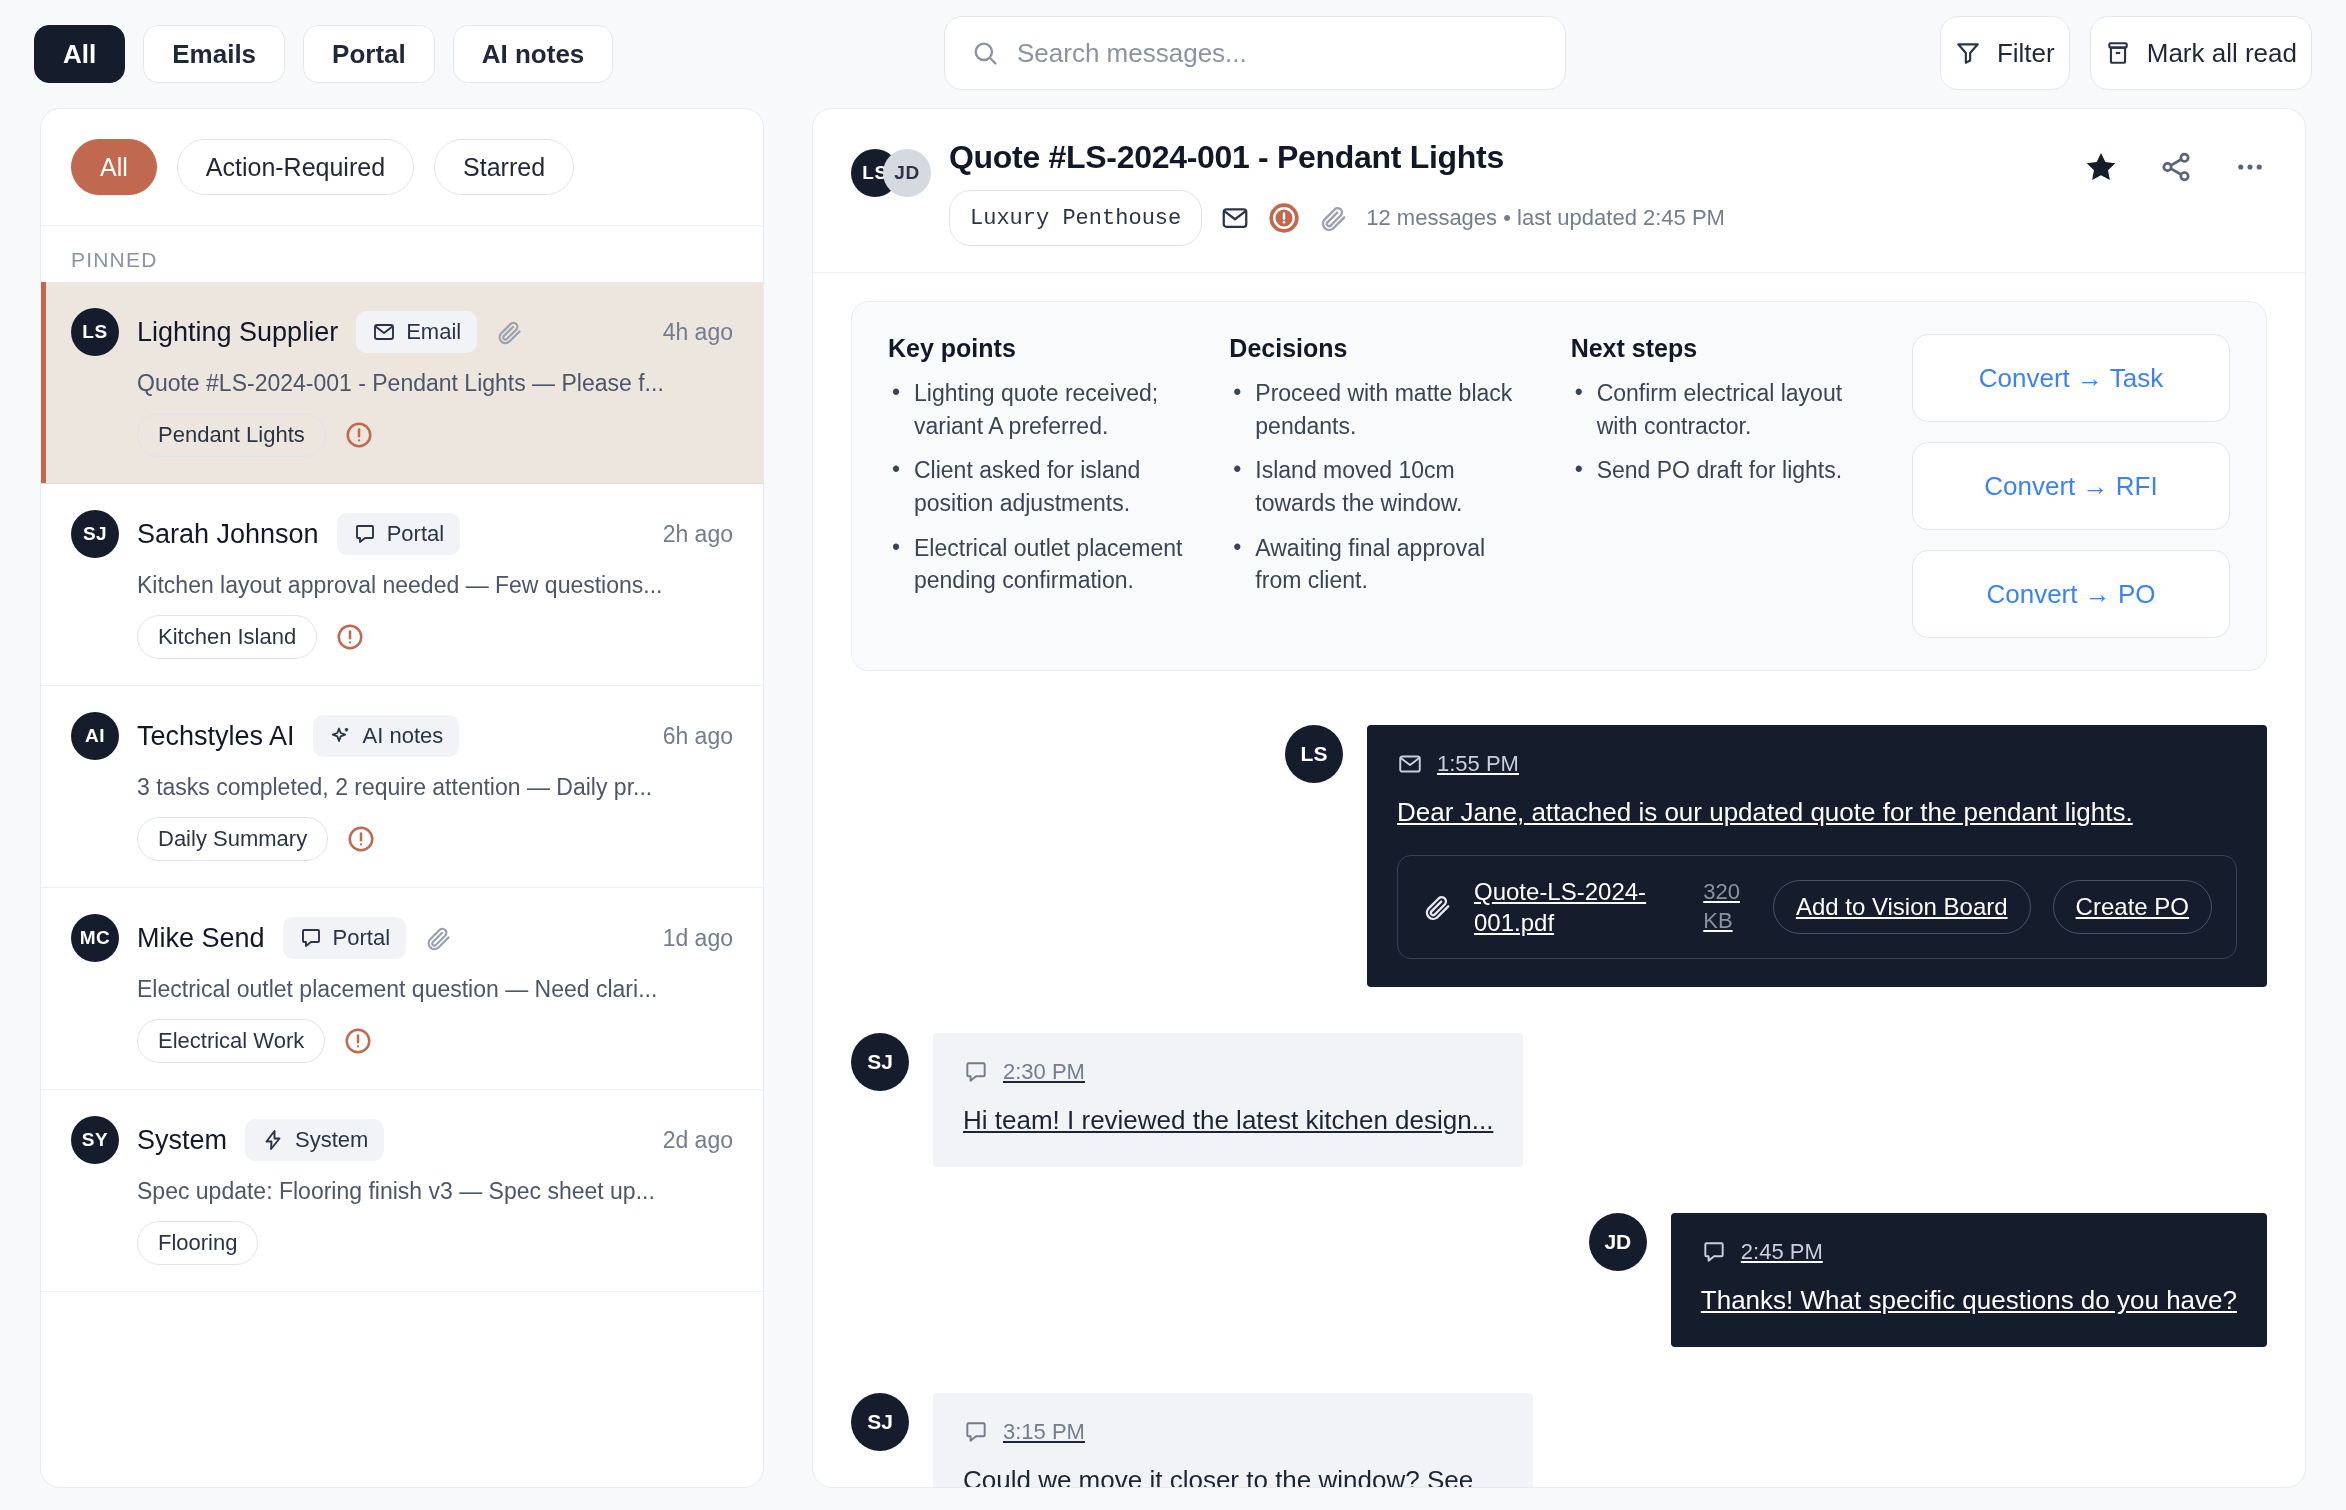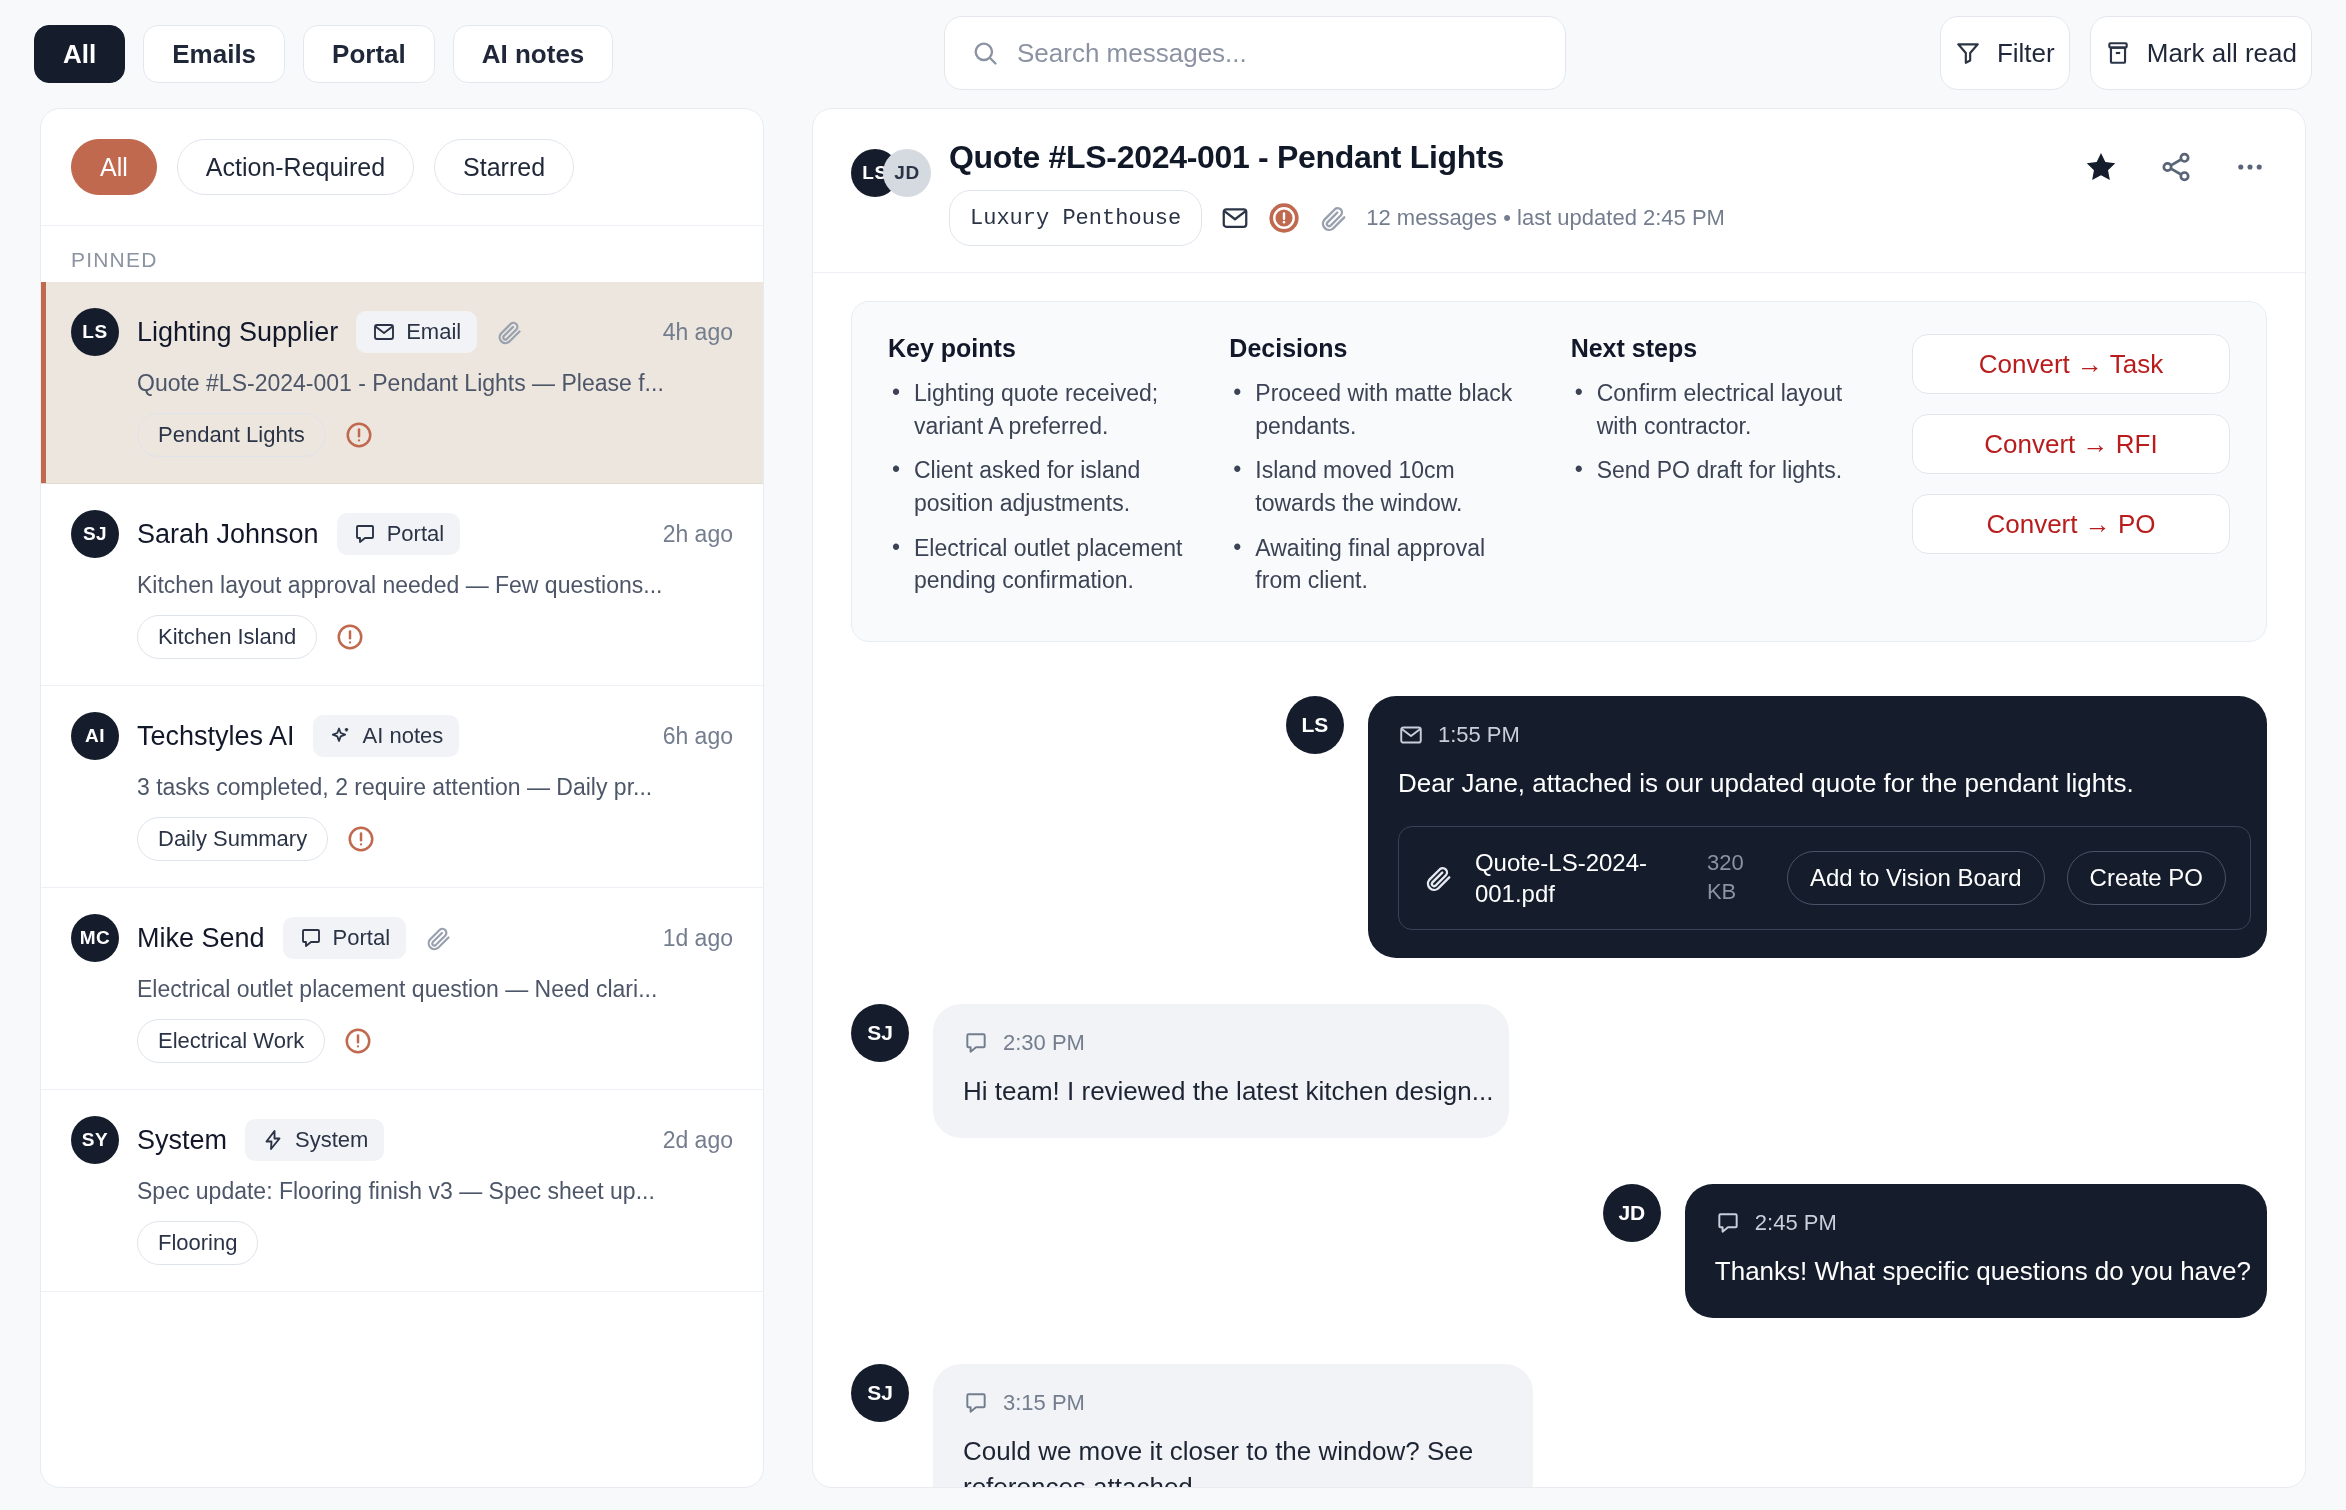--- a/index.html
+++ b/index.html
@@ -191,37 +191,37 @@
   .sumcol li {
     position: relative; padding-left: 26px;
     font-size: 23px; line-height: 1.42; color: #39415260;
     color: #3b4354; margin-bottom: 12px;
   }
   .sumcol li::before {
     content: "•"; position: absolute; left: 4px; top: -1px; color: #3b4354;
   }
   .convcol { display: flex; flex-direction: column; gap: 20px; flex: none; width: 318px; }
   .convbtn {
-    height: 60px; border-radius: 16px;
+    height: 88px; border-radius: 16px;
     background: #ffffff; border: 1.5px solid #e2e7ee;
     display: flex; align-items: center; justify-content: center;
-    font-size: 26px; color: #b91c1c; cursor: pointer; white-space: nowrap;
+    font-size: 26px; color: #3b82f6; cursor: pointer; white-space: nowrap;
   }
 
   
   .messages { padding-top: 54px; display: flex; flex-direction: column; gap: 46px; }
   .msgrow { display: flex; align-items: flex-start; gap: 24px; }
   .msgrow.out { justify-content: flex-end; }
   .msg-av {
     width: 58px; height: 58px; flex: none; border-radius: 50%;
     background: #151c2c; color: #ffffff;
     display: flex; align-items: center; justify-content: center;
     font-size: 21px; font-weight: 700;
   }
-  .bubble { border-radius: 28px; padding: 26px 16px 28px 30px; max-width: 900px; }
+  .bubble { border-radius: 4px; padding: 26px 30px 28px 30px; max-width: 900px; text-decoration: underline; }
   .bubble.dark { background: #151c2c; color: #ffffff; }
   .bubble.light { background: #f1f3f6; color: #1d2433; }
   .bubble.wide { max-width: 898px; }
   .b-time { display: flex; align-items: center; gap: 14px; font-size: 22px; margin-bottom: 18px; }
   .bubble.dark .b-time { color: #c9cfdb; }
   .bubble.light .b-time { color: #737d8e; }
   .b-text { font-size: 26px; line-height: 1.38; }
 
   .attach {
     margin-top: 24px;

